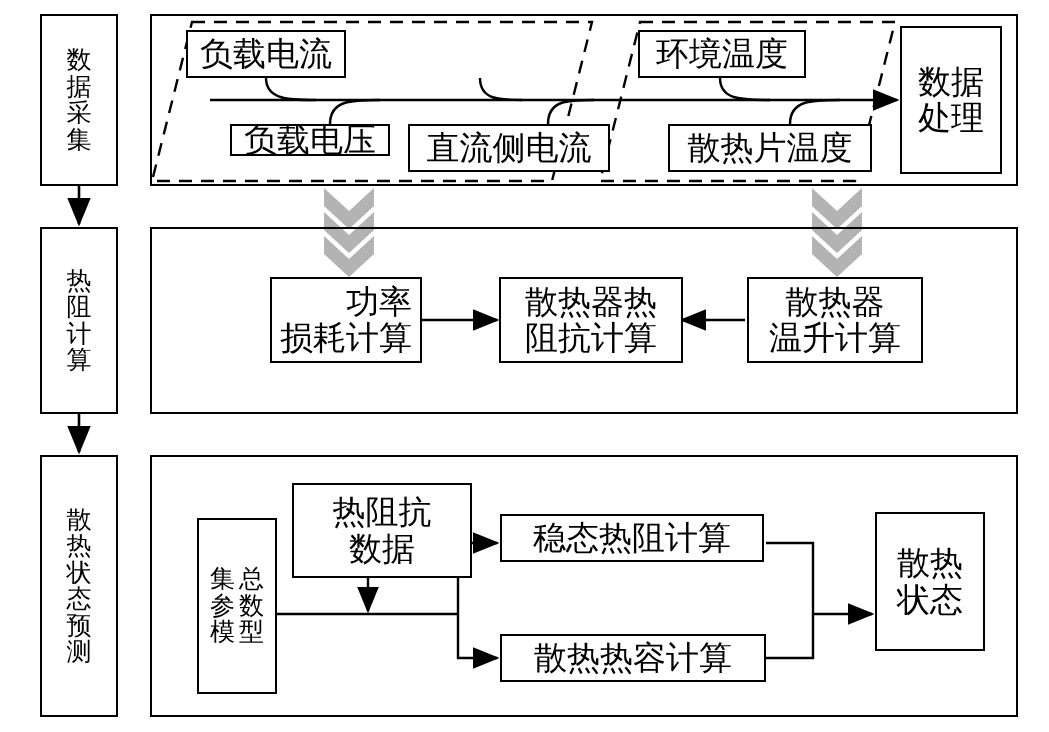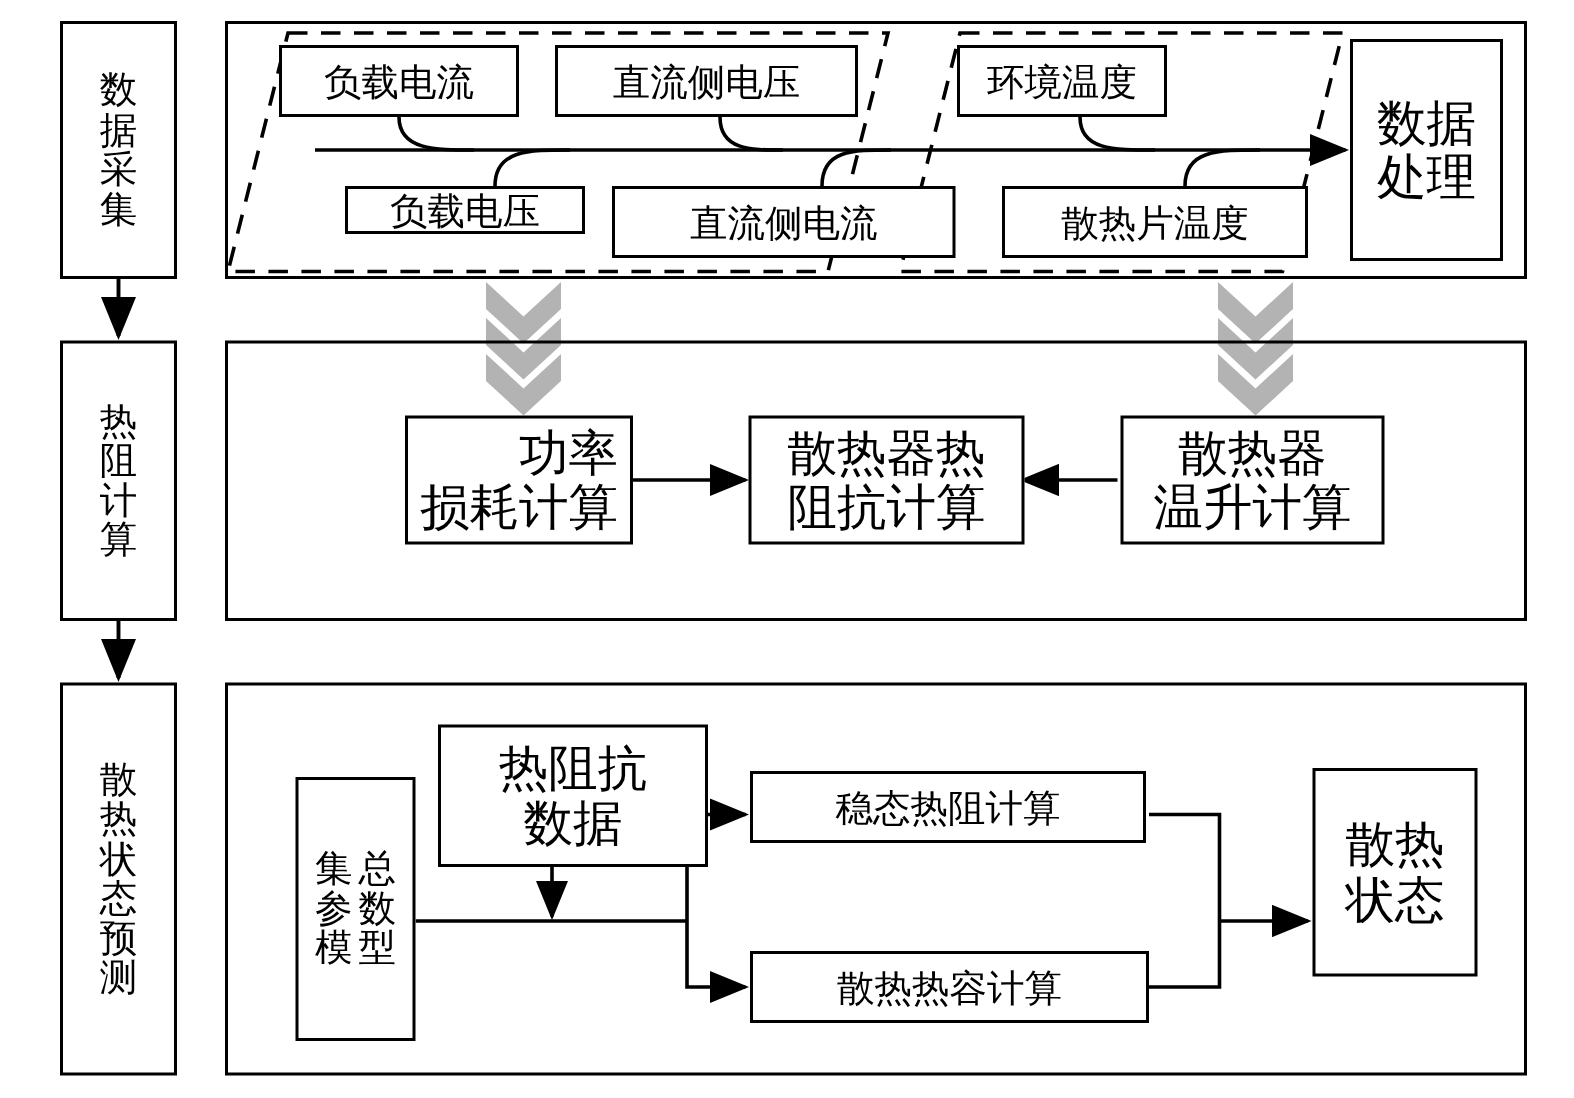--- a/index.html
+++ b/index.html
@@ -9,21 +9,21 @@
 
   .box{position:absolute;box-sizing:border-box;border:2px solid #000;background:#fff;
        display:flex;align-items:center;justify-content:center;text-align:center;color:#000;}
   .cont{position:absolute;box-sizing:border-box;border:2px solid #000;background:transparent;}
 
   
   .vlabel{font-size:25px;line-height:1.06;letter-spacing:0px;}
   .vlabel .t{display:block;}
 
   
-  .t1{font-size:25px;line-height:1.08;white-space:nowrap;}
+  .t1{font-size:33px;line-height:1.08;white-space:nowrap;}
   .t2{font-size:33px;line-height:1.1;}
 
   
   .grid2{display:grid;grid-template-columns:auto auto;gap:0px 4px;font-size:25px;line-height:1.06;}
 </style>
 </head>
 <body>
 
 <div id="stage">
 
@@ -105,31 +105,28 @@
         <span class="t">预</span>
         <span class="t">测</span>
       </span>
   </div>
 
   <div class="cont" style="left:150px;top:14px;width:868px;height:172px;"></div>
 
   <div class="box t1" style="left:186px;top:30px;width:160px;height:48px;">
     <span>负载电流</span>
   </div>
-  <div class="box t1" style="left:370px;top:30px;width:202px;height:48px;">
-    <span>直流侧电压</span>
-  </div>
   <div class="box t1" style="left:230px;top:124px;width:160px;height:32px;">
     <span>负载电压</span>
   </div>
-  <div class="box t1" style="left:408px;top:124px;width:229px;height:48px;align-items:center;">
+  <div class="box t1" style="left:408px;top:124px;width:202px;height:48px;align-items:center;">
     <span>直流侧电流</span>
   </div>
 
-  <div class="box t1" style="left:638px;top:30px;width:140px;height:48px;">
+  <div class="box t1" style="left:638px;top:30px;width:168px;height:48px;">
     <span>环境温度</span>
   </div>
   <div class="box t1" style="left:668px;top:124px;width:204px;height:48px;">
     <span>散热片温度</span>
   </div>
 
   <div class="box t2" style="left:900px;top:26px;width:102px;height:148px;">
     <span style="display:block;">
         <span style="display: block;">数据</span>
         <span style="display: block;">处理</span>

